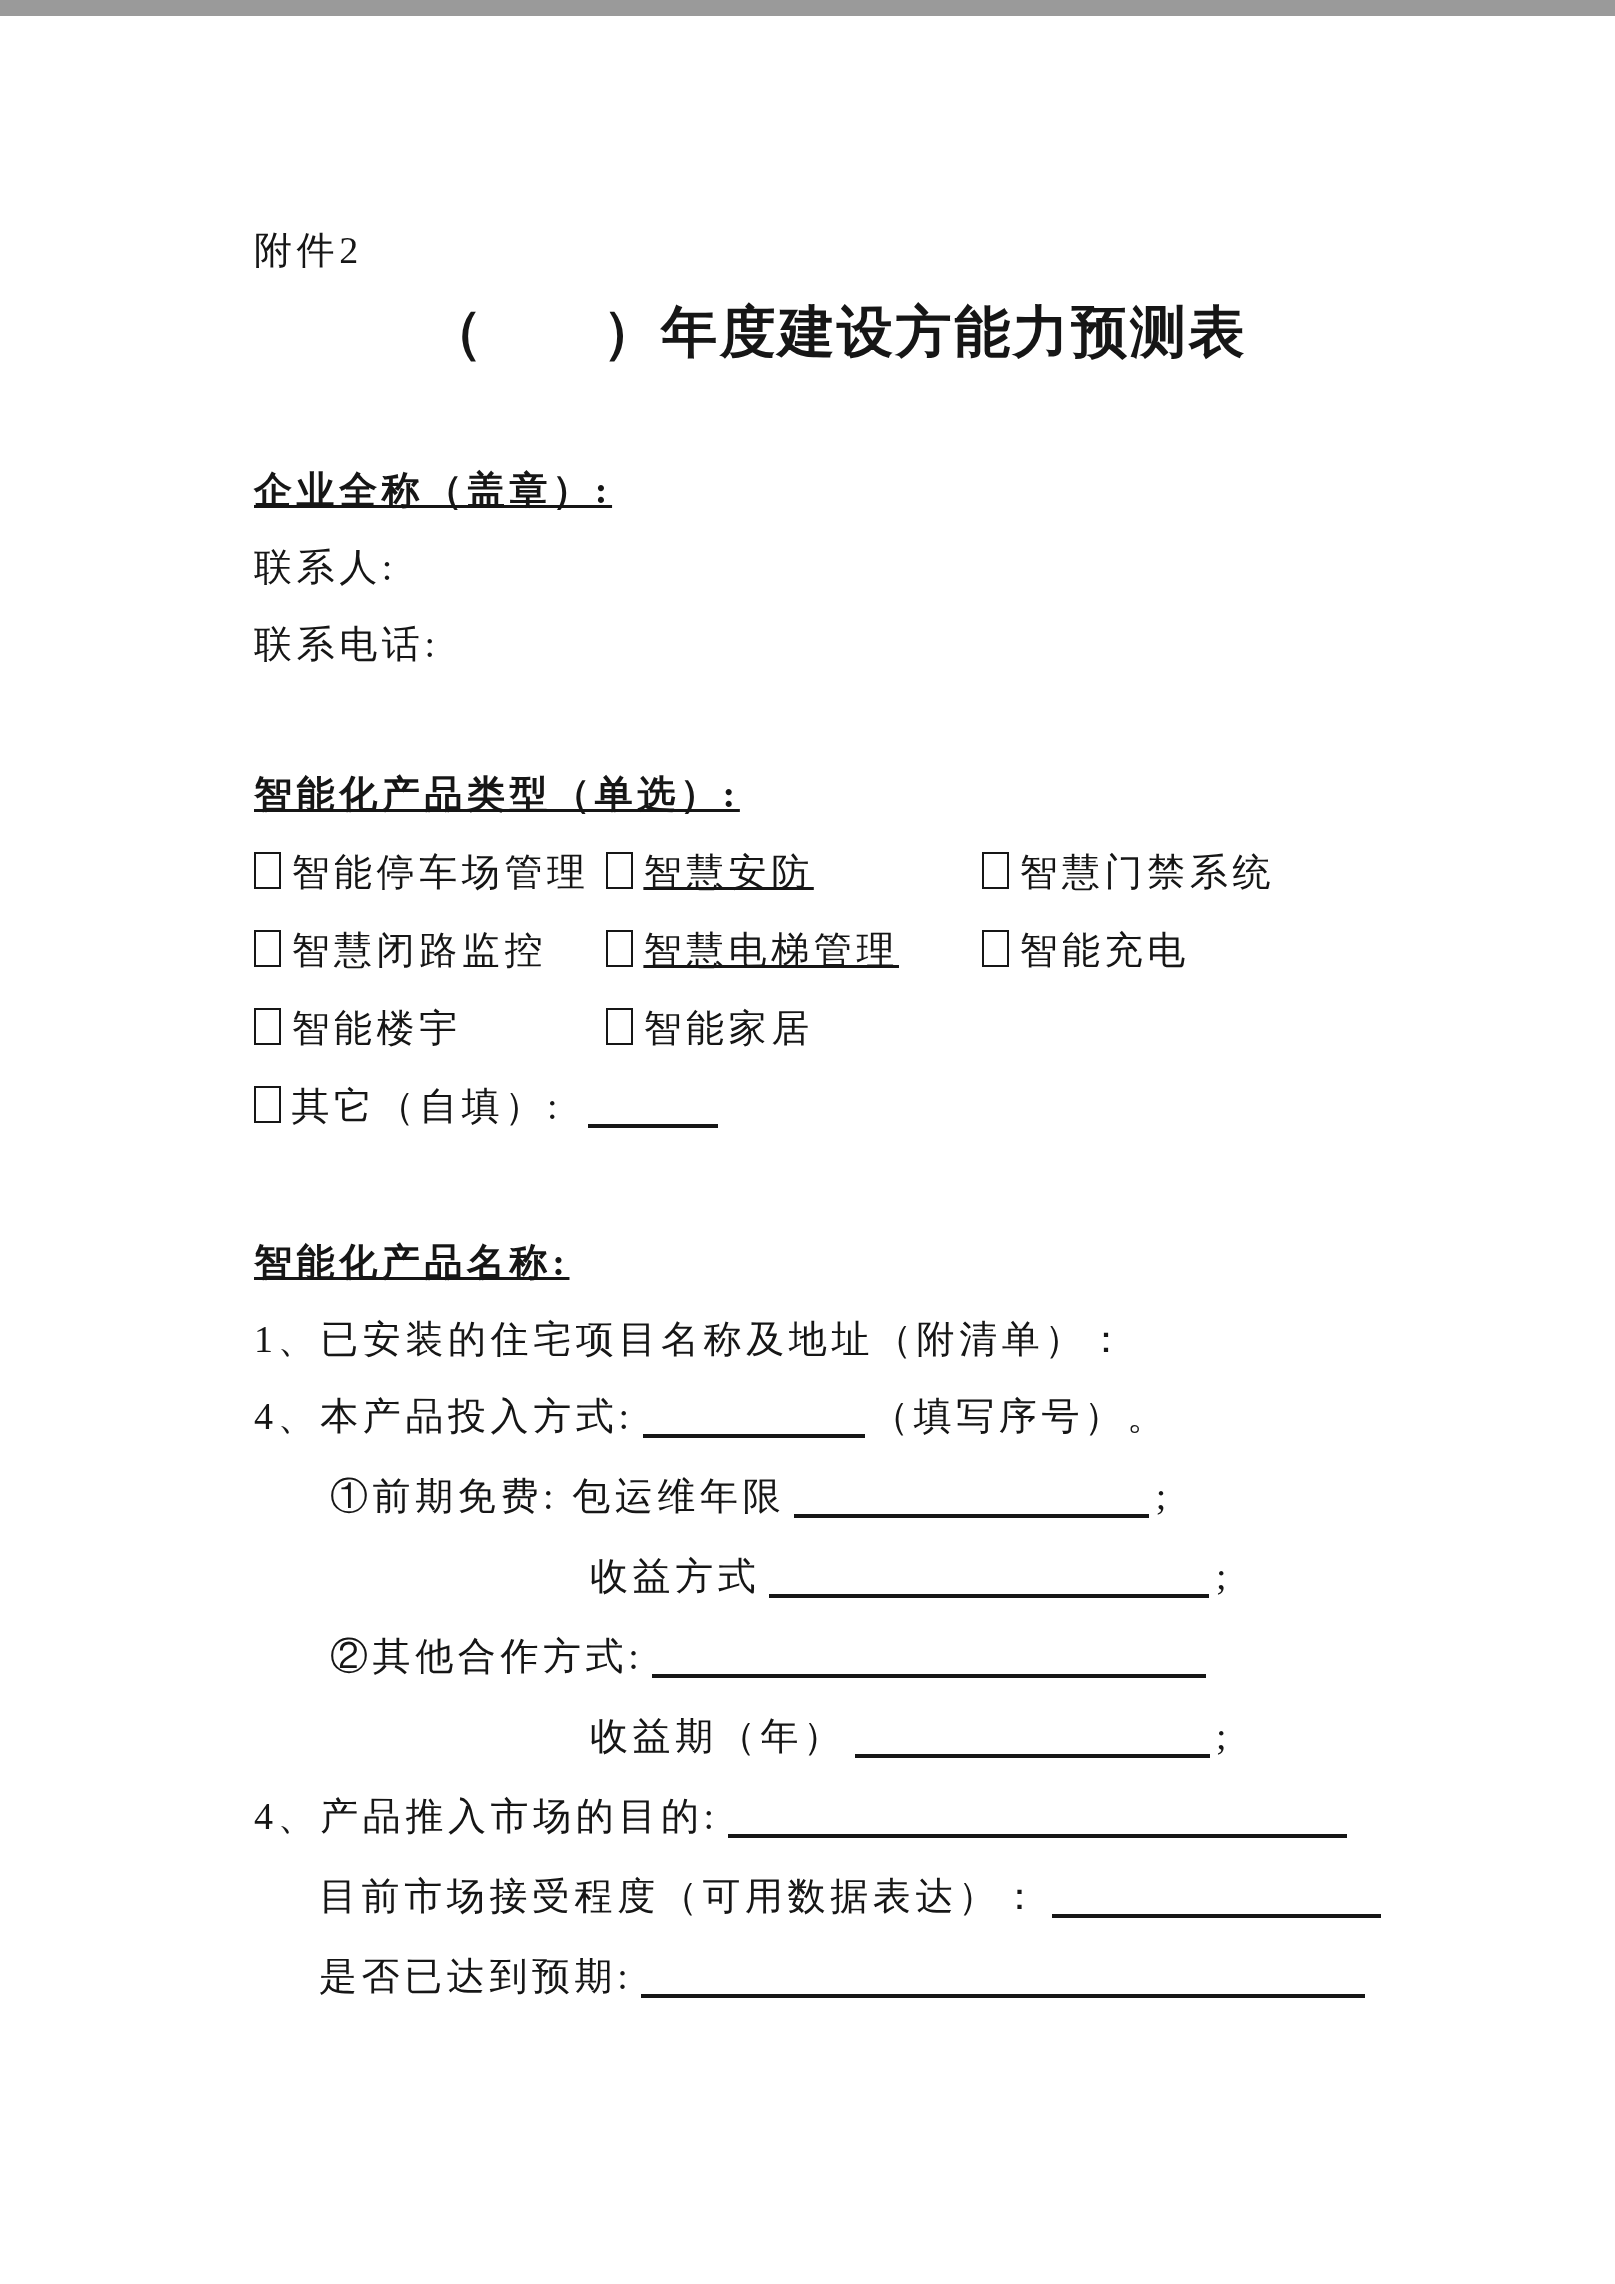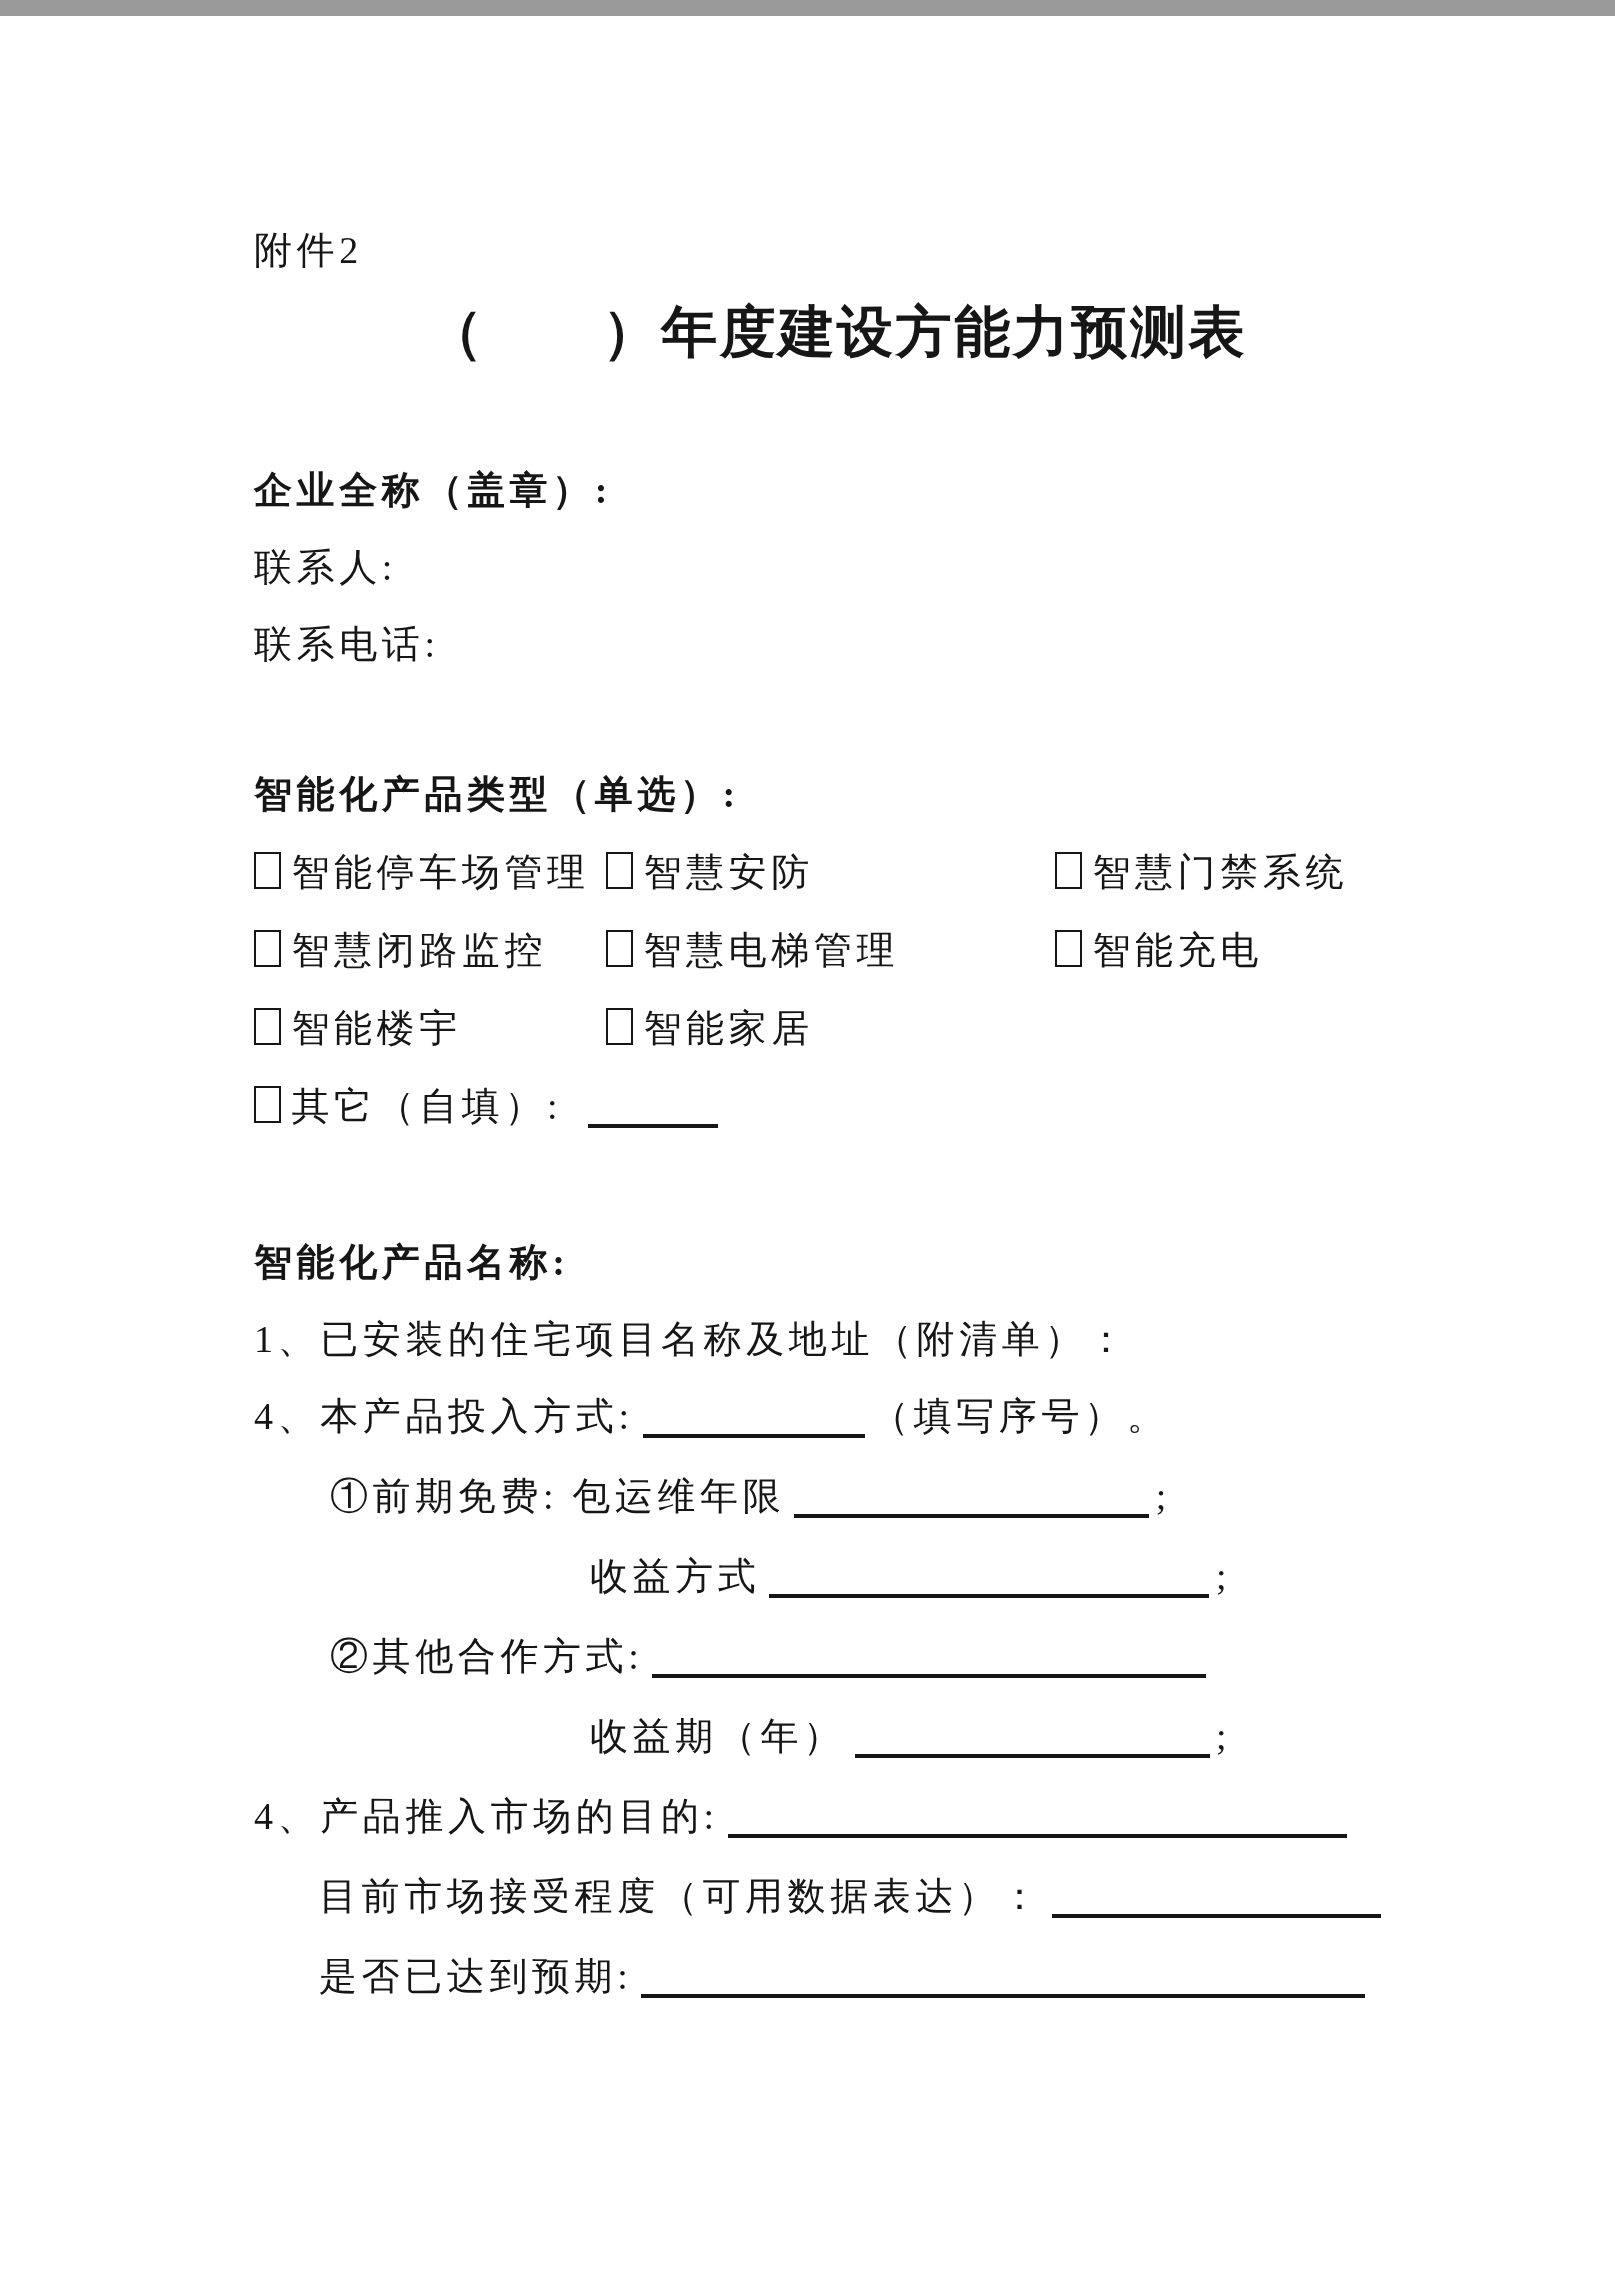--- a/index.html
+++ b/index.html
@@ -15,40 +15,40 @@
     overflow: hidden;
   }
   .content { padding: 215px 196px 0 254px; }
   .line {
     font-size: 38px;
     line-height: 38px;
     letter-spacing: 4.6px;
     margin-bottom: 39px;
     white-space: nowrap;
   }
-  .bold { font-weight: bold; }
+  .bold { font-weight: bold; text-decoration: underline; }
   .title-line {
     font-size: 56px;
     line-height: 46px;
     font-weight: bold;
     letter-spacing: 2.6px;
     text-align: center;
     margin-top: 40px;
     margin-bottom: 39px;
     white-space: nowrap;
   }
   .gap-a { margin-top: 116px; }  
   .gap-b { margin-top: 112px; }
   .gap-c { margin-top: 115px; }
   .ind-1 { padding-left: 76px; }  
   .ind-2 { padding-left: 336px; }  
   .ind-3 { padding-left: 65px; }  
   .col { display: inline-block; vertical-align: top; }
   .col-1 { width: 352px; }
-  .col-2 { width: 449px; }
+  .col-2 { width: 376px; text-decoration: underline; }
   .cbox {
     display: inline-block;
     width: 27px;
     height: 37px;
     border: 2.6px solid #161616;
     margin-right: 10.4px;
     vertical-align: -3.9px;
     background: #fff;
   }
   .blank {

